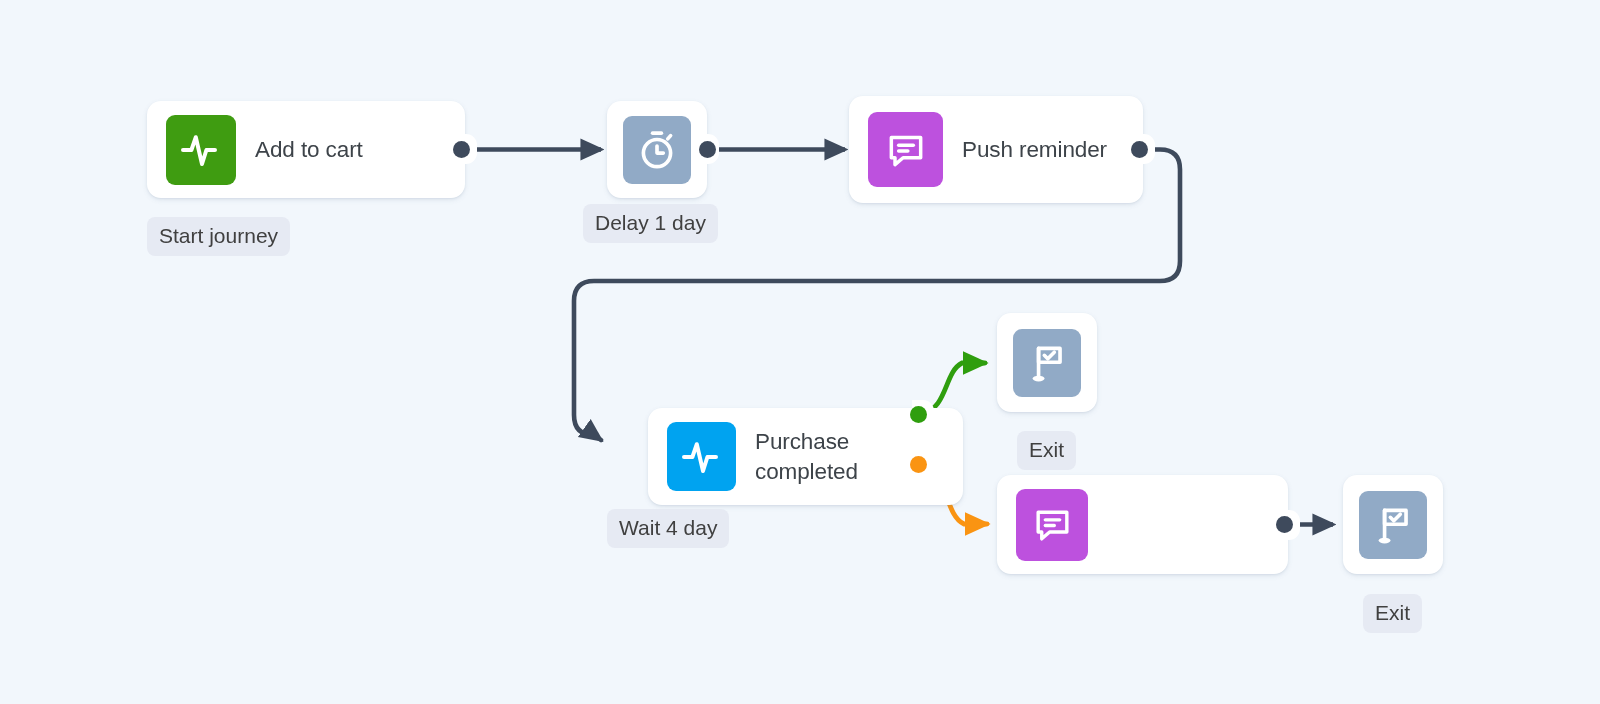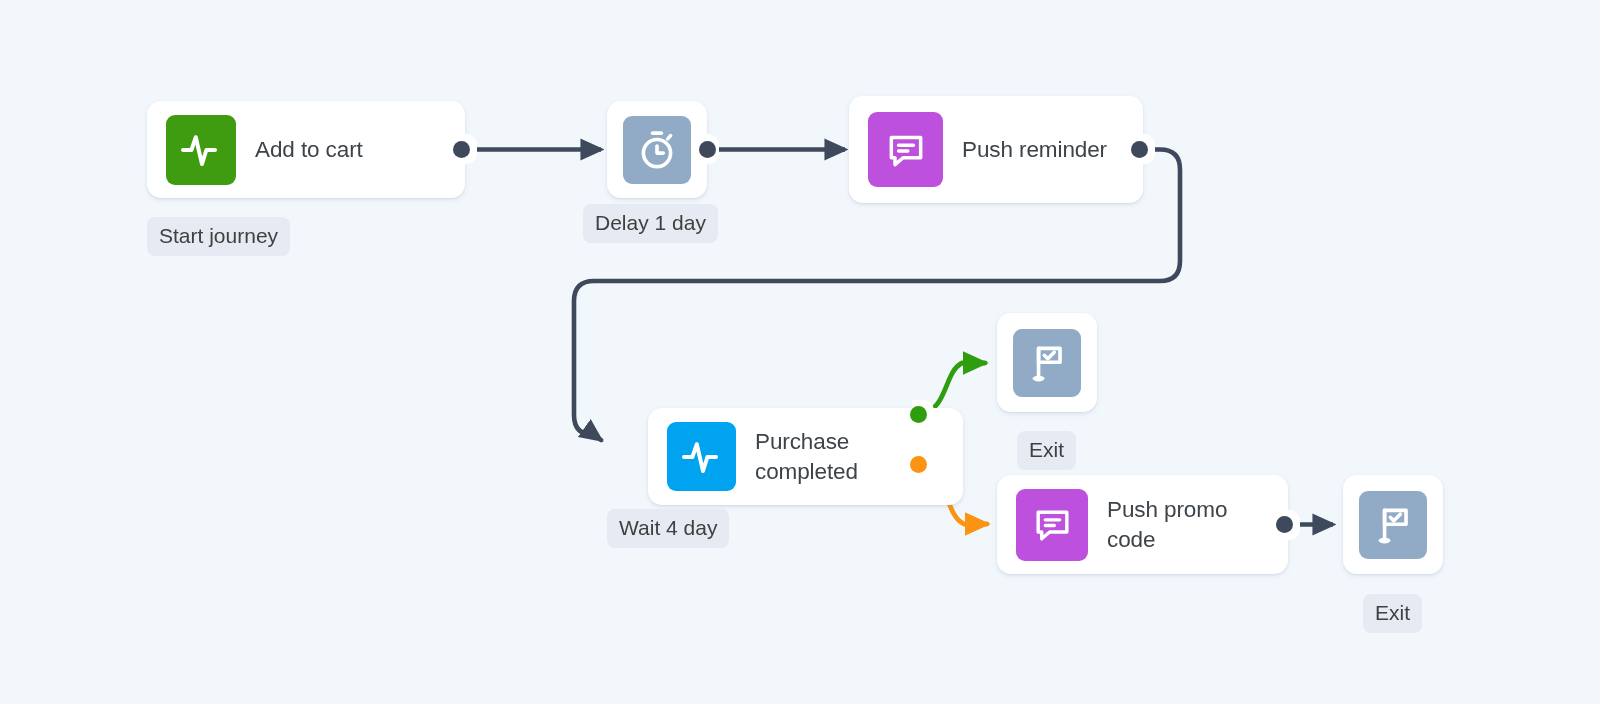--- a/index.html
+++ b/index.html
@@ -202,22 +202,20 @@
   <div class="chip" style="left:1017px; top:431px;">Exit</div>
 
   <div class="node wide" style="left:997px; top:475px; width:291px; height:99px;">
     <span class="tile" style="width:72px; height:72px; background:#bd51de;">
       <svg width="43" height="43" viewBox="0 0 24 24" fill="none" stroke="#ffffff" stroke-width="1.9" stroke-linecap="round" stroke-linejoin="round">
         <path d="M4 5.2 h16 v11 h-9.6 l-4.4 3.8 v-3.8 h-2 z"></path>
         <path d="M8 9.4 h8"></path>
         <path d="M8 12.6 h5"></path>
       </svg>
     </span>
-    <span class="node-label">Push promo
-code</span>
   </div>
   <div class="notch" style="left:1278px; top:510px;"></div>
   <div class="port dark" style="left:1276px; top:516px;"></div>
 
   <div class="node square" style="left:1343px; top:475px; width:100px; height:99px;">
     <span class="tile" style="width:68px; height:68px; background:#91aac6;">
       <svg width="46" height="46" viewBox="0 0 24 24" fill="none" stroke="#ffffff" stroke-width="1.9" stroke-linecap="round" stroke-linejoin="round">
         <path d="M7.6 4.4 h11.2 v7.2 h-11.2 z"></path>
         <path d="M7.6 4.4 v15.4"></path>
         <path d="M10.6 8 l1.8 1.8 l3.4 -3.4"></path>

